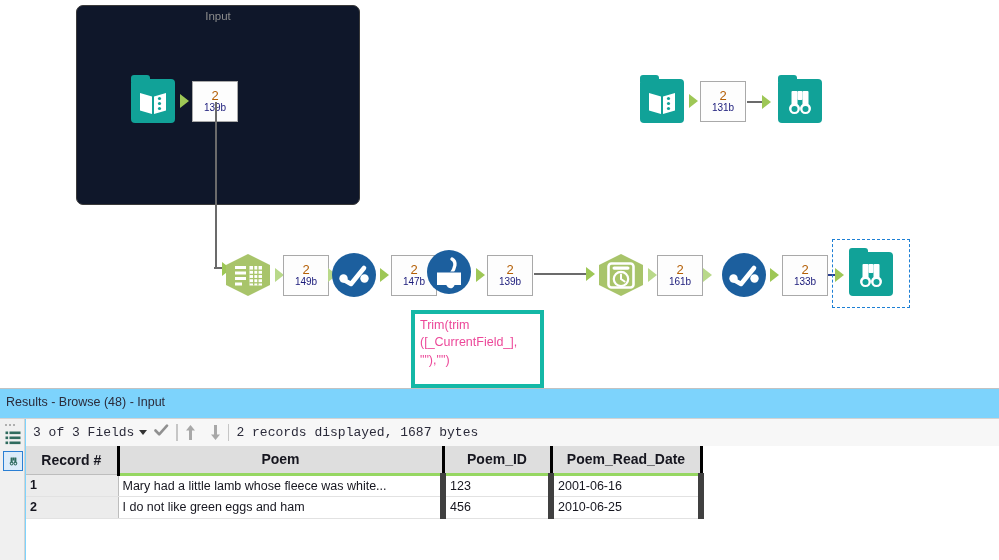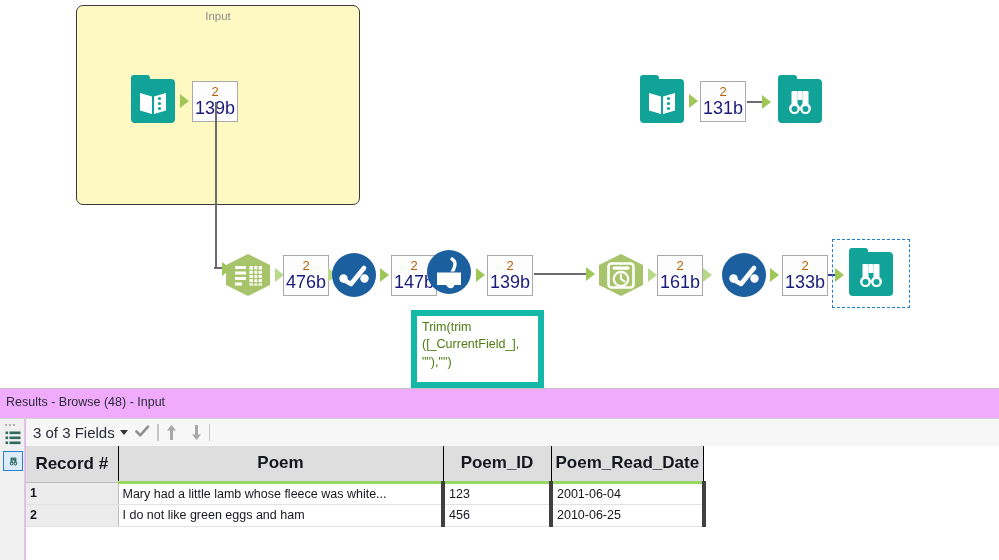--- a/index.html
+++ b/index.html
@@ -17,21 +17,21 @@
     position: absolute; left: 0; top: 0;
     width: 999px; height: 388px;
     background: #ffffff;
     overflow: hidden;
   }
 
   .container-box {
     position: absolute;
     border: 1.6px solid #3a3a3a;
     border-radius: 7px;
-    background: #fef9c3;
+    background: #0f172a;
   }
   .container-title {
     position: absolute;
     top: 4px; left: 0; width: 100%;
     text-align: center;
     font-size: 11.5px;
     color: #8c8c8c;
     font-family: "Liberation Sans", sans-serif;
   }
 
@@ -64,21 +64,21 @@
     position: absolute;
     width: 46px; height: 41px;
     background: #fdfdfd;
     border: 1px solid #a9a9a9;
     display: flex; flex-direction: column;
     align-items: center; justify-content: center;
     line-height: 1.05;
     font-family: "Liberation Sans", sans-serif;
   }
   .connlabel .n1 { font-size: 13px; color: #b45f06; }
-  .connlabel .n2 { font-size: 18px; color: #1a1a7a; }
+  .connlabel .n2 { font-size: 10px; color: #1a1a7a; }
 
   
   .chev {
     position: absolute;
     width: 0; height: 0;
     border-top: 7px solid transparent;
     border-bottom: 7px solid transparent;
     border-left: 9px solid #9ec756;
   }
   .chev-out {
@@ -89,40 +89,40 @@
     border-left: 9px solid #b9d98a;
   }
 
   .wire { position: absolute; background: #6b6b6b; }
   .wire-h { height: 1.6px; }
   .wire-v { width: 1.6px; }
 
   .anno {
     position: absolute;
     background: #ffffff;
-    border: 6px solid #14b8a6;
+    border: 4px solid #14b8a6;
     padding: 3px 5px 0 5px;
     font-size: 12.5px;
-    color: #4d7c0f;
+    color: #ec4899;
     line-height: 1.38;
     font-family: "Liberation Sans", sans-serif;
     white-space: pre-line;
     overflow: hidden;
   }
 
   .selbox {
     position: absolute;
     border: 1.6px dashed #1d7fd4;
   }
 
   
   #results {
     position: absolute; left: 0; top: 388px;
     width: 999px; height: 172px;
-    background: #f0abfc;
+    background: #7dd3fc;
     border-top: 1px solid #c2c2c2;
   }
   #results-title {
     position: absolute; left: 6px; top: 6px;
     font-size: 12.5px; color: #2b2b3a;
   }
   .res-divider {
     position: absolute; left: 0; top: 29px; width: 999px;
     height: 1px; background: #d3d3d3;
   }
@@ -147,50 +147,50 @@
   .rail-btn.sel {
     border: 1.5px solid #2a7fd4;
     background: #dcecfa;
   }
 
   #res-toolbar {
     position: absolute; left: 26px; top: 30px;
     width: 973px; height: 27px;
     background: #f7f7f7;
     display: flex; align-items: center;
-    font-size: 15px; color: #2b2b3a;
+    font-size: 13px; color: #2b2b3a; font-family: Liberation Mono, monospace;
   }
   .tb-item { display: flex; align-items: center; gap: 5px; padding: 0 7px; height: 100%; }
   .tb-sep { width: 1px; height: 17px; background: #c6c6c6; }
   .caret {
     width: 0; height: 0;
     border-left: 4.5px solid transparent;
     border-right: 4.5px solid transparent;
     border-top: 5.5px solid #333;
   }
 
   #grid {
     position: absolute; left: 26px; top: 57px;
     width: 973px; height: 115px;
     background: #ffffff;
   }
   table.g { border-collapse: collapse; table-layout: fixed; font-size: 12.5px; }
   table.g th {
     background: #dedede;
-    border-right: 1px solid #000000;
+    border-right: 3px solid #000000;
     border-bottom: 3px solid #96d762;
-    font-size: 17px;
+    font-size: 14px;
     color: #16161f;
-    height: 36px;
+    height: 28px;
     font-weight: bold;
     padding: 0 4px;
   }
   table.g th.rec { border-bottom: 1px solid #bdbdbd; }
   table.g td {
-    border-right: 4px solid #404040;
+    border-right: 6px solid #404040;
     border-bottom: 1px solid #e2e2e2;
     height: 22px;
     padding: 0 4px;
     color: #16161f;
     white-space: nowrap; overflow: hidden; text-overflow: ellipsis;
   }
   table.g td.rec {
     background: #ececec;
     font-weight: bold;
     border-right: 1px solid #bdbdbd;
@@ -276,21 +276,21 @@
             <line x1="25.5" y1="21.4" x2="38" y2="21.4"></line>
             <line x1="25.5" y1="25.6" x2="38" y2="25.6"></line>
             <line x1="25.5" y1="29.8" x2="38" y2="29.8"></line>
           </g>
         </svg>
       </div>
     </div>
     <div class="chev-out" style="left:275px; top:268px;"></div>
     <div class="connlabel" style="left:283px; top:255px;">
       <span class="n1">2</span>
-      <span class="n2">476b</span>
+      <span class="n2">149b</span>
     </div>
     <div class="chev-out" style="left:328px; top:268px;"></div>
 
     <div class="tool" style="left:332px; top:253px;">
       <div class="circ">
         <svg class="glyph" width="44" height="44" viewBox="0 0 44 44">
           <path d="M12 27 L19 31 L32 15" stroke="#fff" stroke-width="4.6" fill="none" stroke-linecap="round" stroke-linejoin="round"></path>
           <circle cx="11.5" cy="25.5" r="4.2" fill="#fff"></circle>
           <circle cx="32.5" cy="25.5" r="4.2" fill="#fff"></circle>
         </svg>
@@ -422,39 +422,42 @@
         <svg width="11" height="17" viewBox="0 0 11 17">
           <path d="M5.5 1 L10 6.5 H7 V16 H4 V6.5 H1 Z" fill="#a8a8a8"></path>
         </svg>
       </div>
       <div class="tb-item">
         <svg width="11" height="17" viewBox="0 0 11 17">
           <path d="M5.5 16 L10 10.5 H7 V1 H4 V10.5 H1 Z" fill="#a8a8a8"></path>
         </svg>
       </div>
       <div class="tb-sep"></div>
+      <div class="tb-item">
+        <span>2 records displayed, 1687 bytes</span>
+      </div>
     </div>
 
     <div id="grid">
       <div id="grid-filler"></div>
       <table class="g" style="position:relative;">
         <thead>
           <tr>
             <th class="rec" style="width:92px;">Record #</th>
             <th style="width:325px;">Poem</th>
             <th style="width:108px;">Poem_ID</th>
             <th style="width:150px;">Poem_Read_Date</th>
           </tr>
         </thead>
         <tbody>
           <tr>
             <td class="rec">1</td>
             <td>Mary had a little lamb whose fleece was white...</td>
             <td>123</td>
-            <td>2001-06-04</td>
+            <td>2001-06-16</td>
           </tr>
           <tr>
             <td class="rec">2</td>
             <td>I do not like green eggs and ham</td>
             <td>456</td>
             <td>2010-06-25</td>
           </tr>
         </tbody>
       </table>
     </div>

